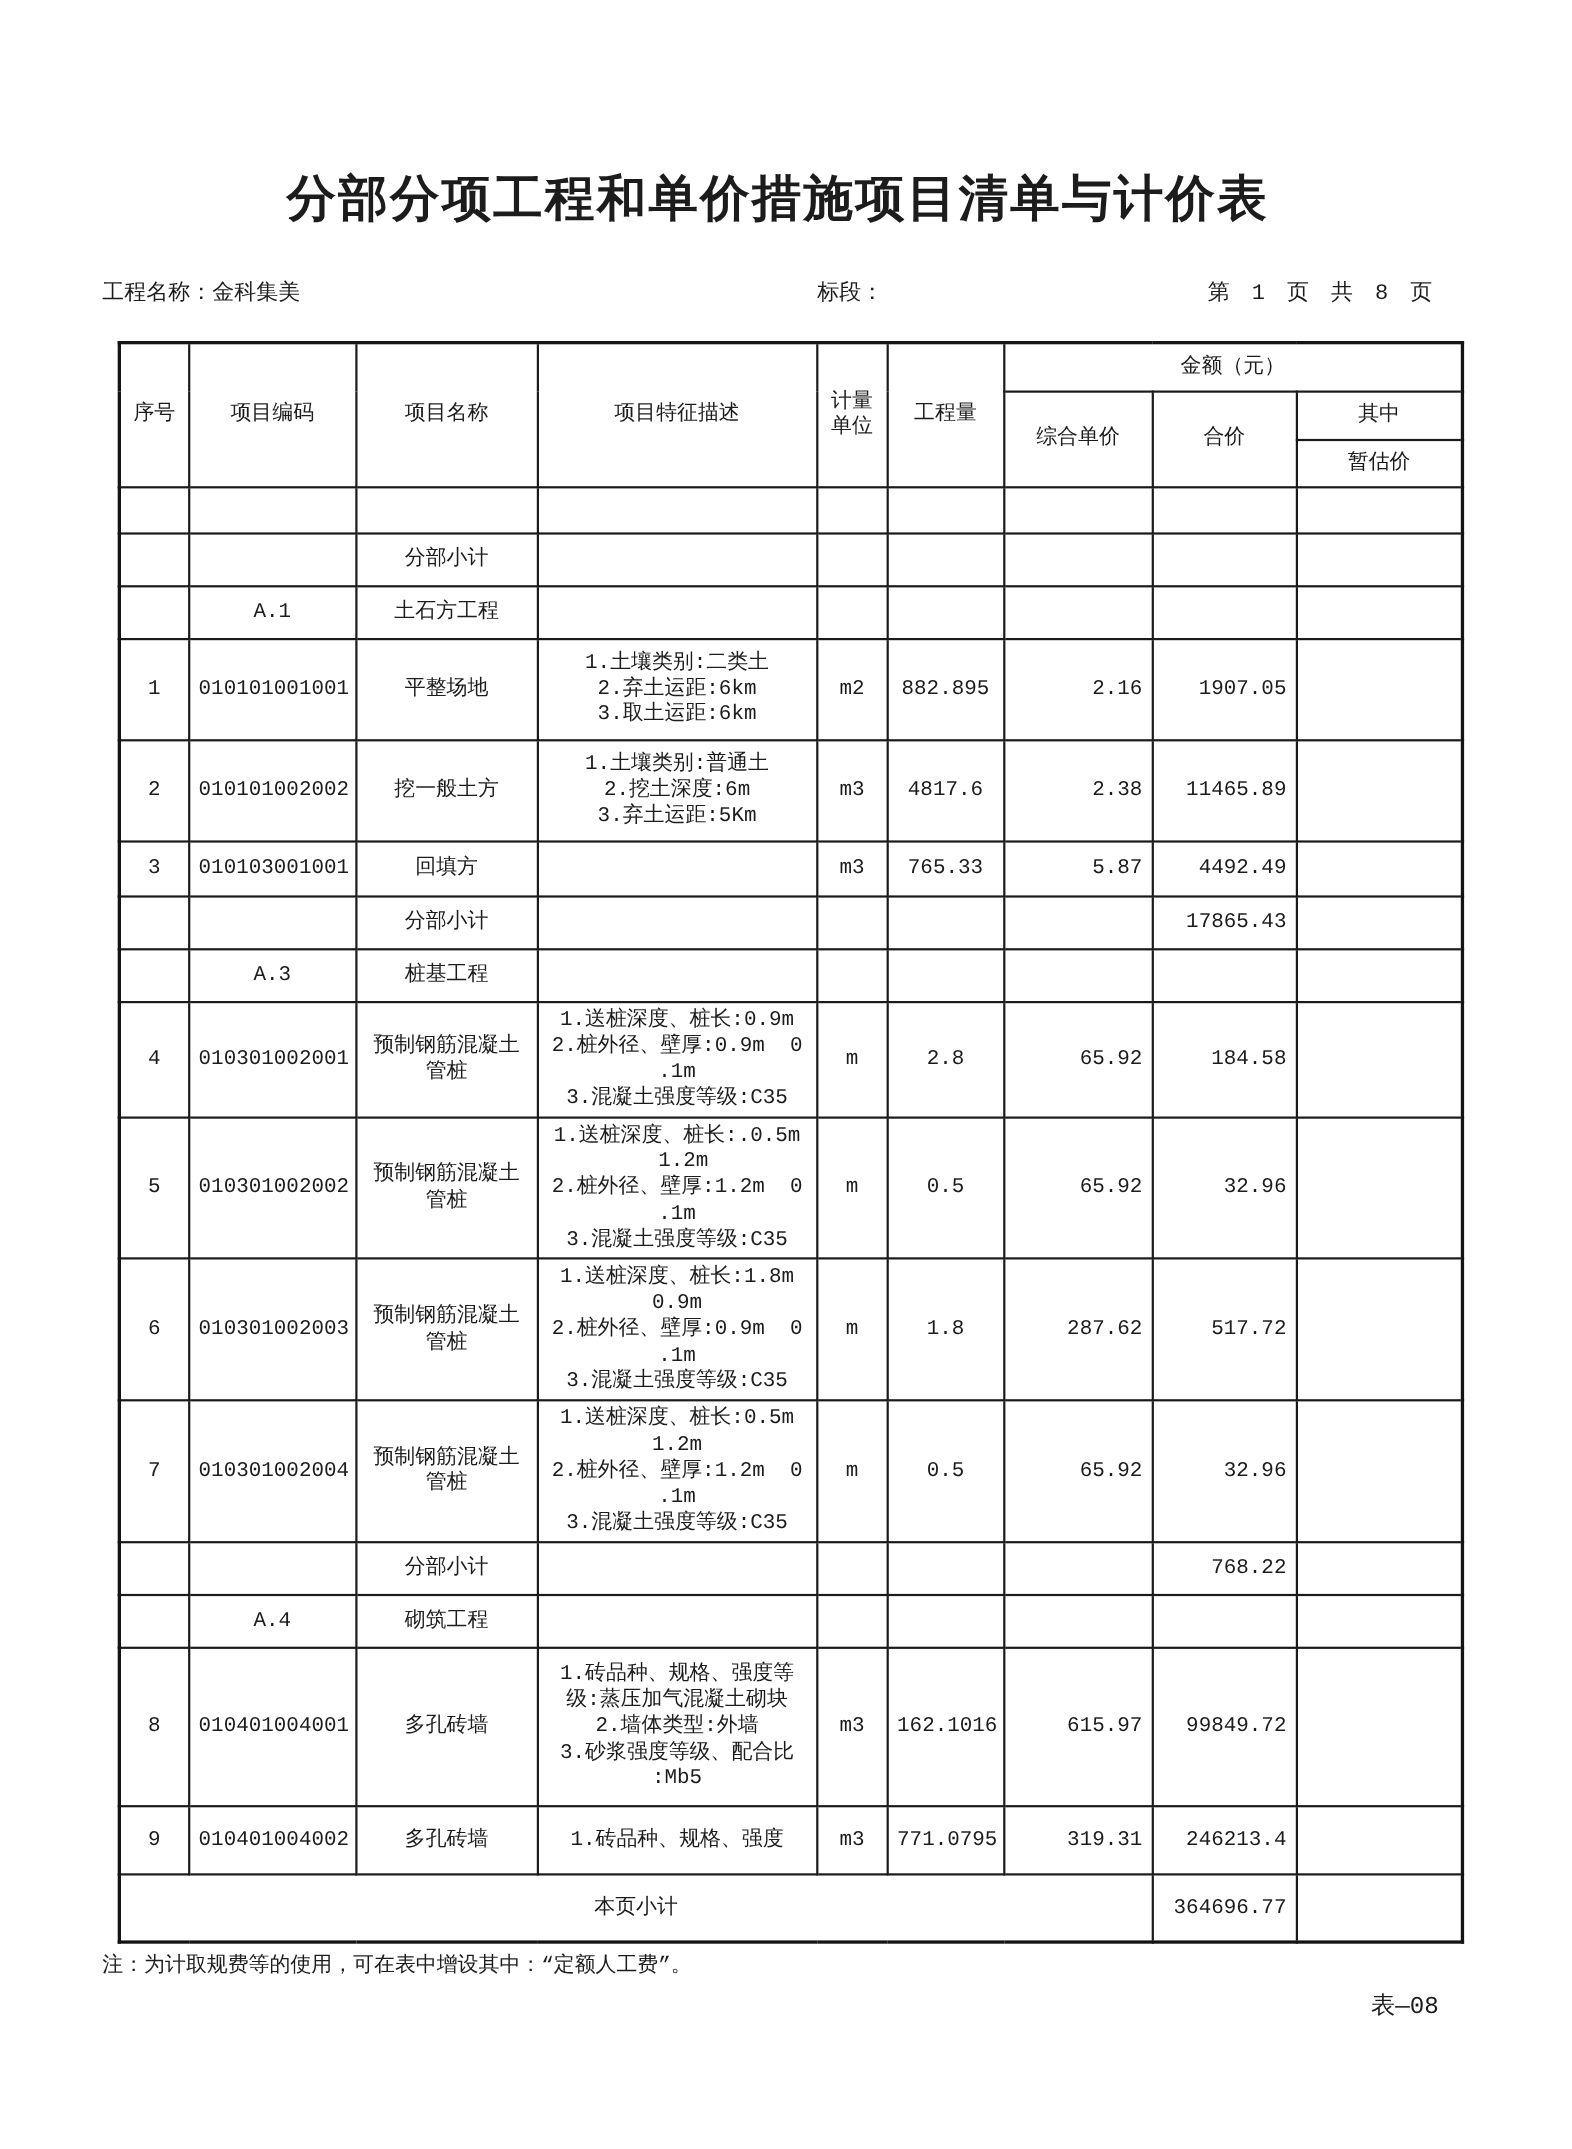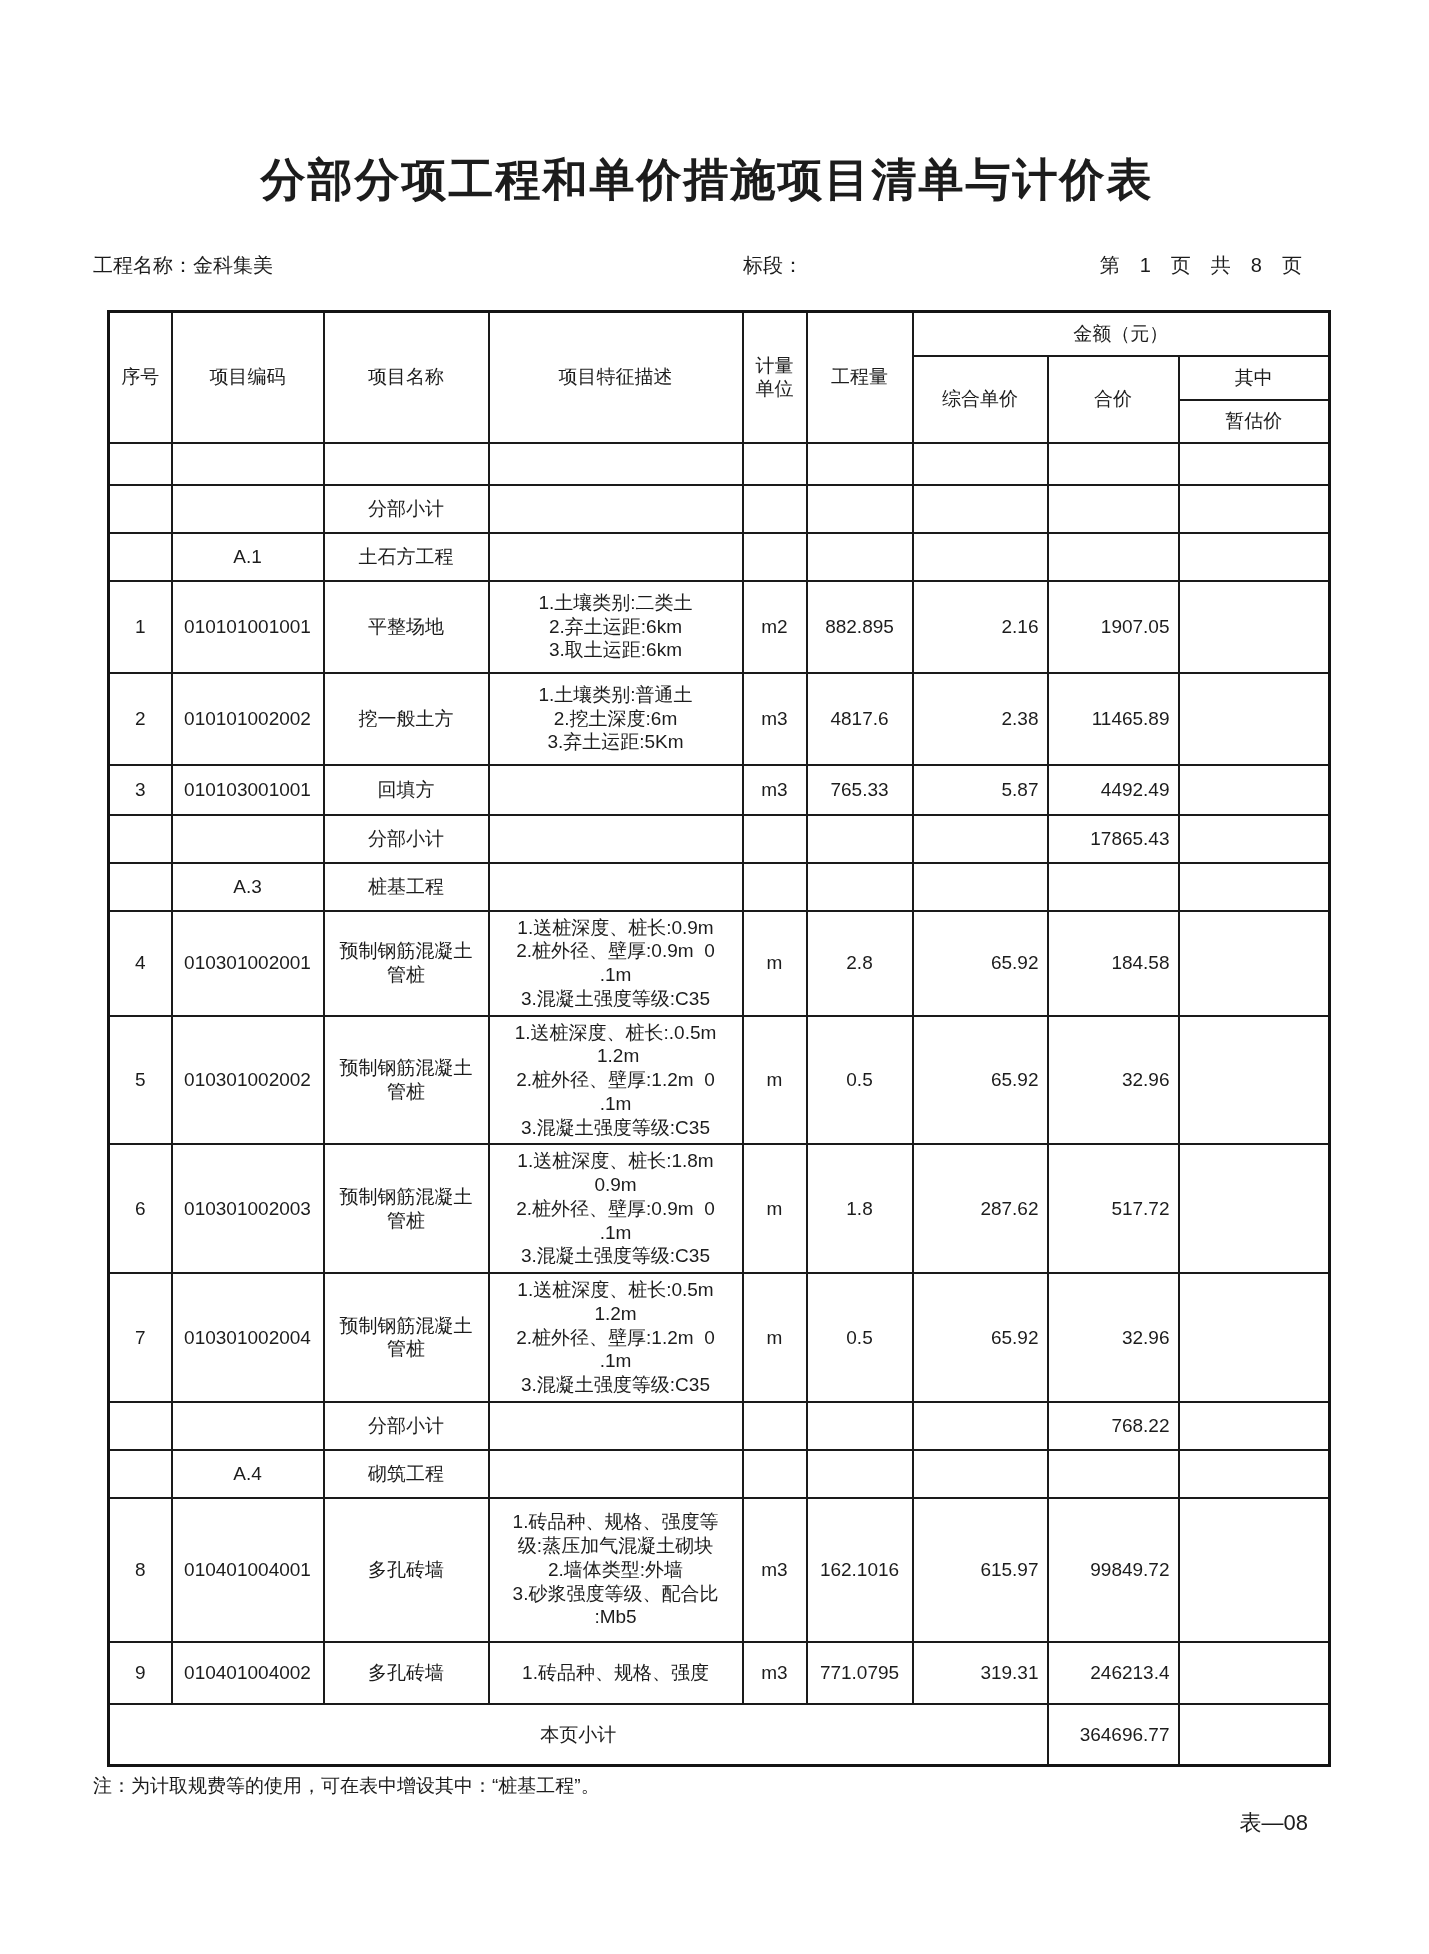--- a/index.html
+++ b/index.html
@@ -1,21 +1,21 @@
 <!DOCTYPE html>
 <html><head>
 <meta charset="utf-8">
 <style>
   html,body{margin:0;padding:0;background:#ffffff;}
   .sheet{
     position:relative;
     width:1414px;
     height:1954px;
     background:#ffffff;
-    font-family:Liberation Sans, sans-serif;
+    font-family:Liberation Mono, monospace;
     color:#1c1c1c;
     overflow:hidden;
   }
   .title{
     position:absolute;
     top:150px; left:0; right:0;
     text-align:center;
     font-size:45px;
     font-weight:bold;
     letter-spacing:2px;
@@ -321,16 +321,16 @@
     </tr>
 
     <tr class="r62">
       <td class="c" colspan="7">本页小计</td>
       <td class="r">364696.77</td>
       <td></td>
     </tr>
   </tbody>
     </table>
 
-  <div class="note">注：为计取规费等的使用，可在表中增设其中：“桩基工程”。</div>
+  <div class="note">注：为计取规费等的使用，可在表中增设其中：“定额人工费”。</div>
   <div class="form-code">表—08</div>
 
 </div>
 
 </body></html>

